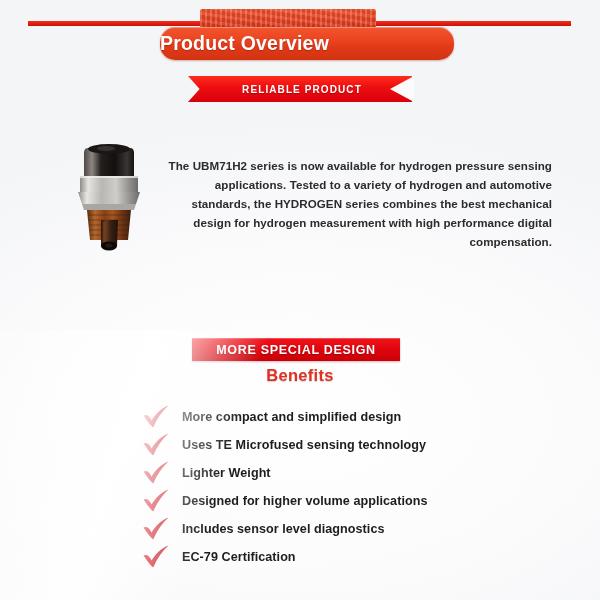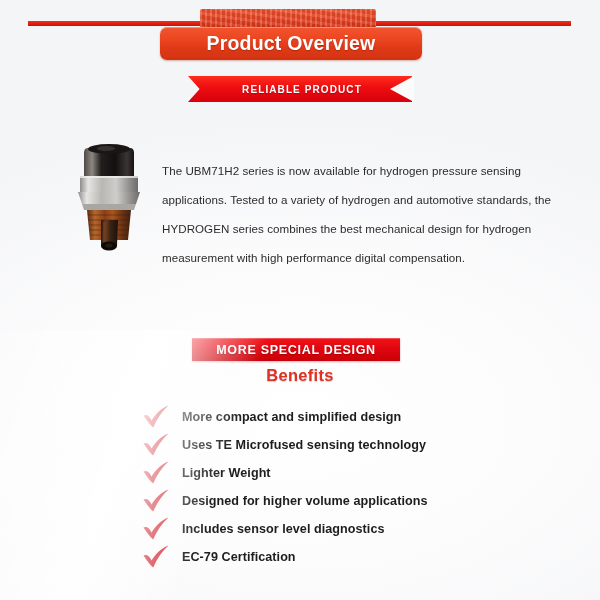--- a/index.html
+++ b/index.html
@@ -65,28 +65,27 @@
       repeating-linear-gradient(90deg, rgba(255,255,255,0.16) 0px, rgba(255,255,255,0.16) 2px, rgba(0,0,0,0.05) 2px, rgba(0,0,0,0.05) 5px),
       repeating-linear-gradient(8deg, rgba(255,255,255,0.10) 0px, rgba(255,255,255,0.10) 3px, rgba(0,0,0,0.04) 3px, rgba(0,0,0,0.04) 7px),
       linear-gradient(180deg, #f1512c 0%, #e8401f 55%, #d63416 100%);
     border-radius: 2px 2px 0 0;
   }
 
   .title-button {
     position: absolute;
     left: 160px;
     top: 27px;
-    width: 262px;
+    width: 294px;
     height: 33px;
-    border-radius: 7px;
+    border-radius: 15px;
     background: linear-gradient(180deg, #f2552f 0%, #ea4420 40%, #e03a18 60%, #d33312 100%);
     box-shadow: 0 1px 2px rgba(150,40,15,0.35), inset 0 1px 0 rgba(255,255,255,0.35);
     display: flex;
     align-items: center;
-    justify-content: center;
   }
   .title-button-label {
     color: #ffffff;
     font-size: 19.5px;
     font-weight: bold;
     letter-spacing: 0.2px;
     text-shadow: 0 1px 1px rgba(120,25,10,0.45);
     white-space: nowrap;
   }
 
@@ -141,24 +140,24 @@
     height: 112px;
   }
 
   .intro-text {
     position: absolute;
     left: 162px;
     top: 8px;
     width: 390px;
     color: #2b2b2b;
     font-size: 11.6px;
-    line-height: 29px;
-    font-weight: normal;
+    line-height: 19px;
+    font-weight: bold;
     letter-spacing: 0.05px;
-    text-align: left;
+    text-align: right;
   }
 
   
   .benefits-zone {
     position: absolute;
     left: 0;
     top: 330px;
     width: 600px;
   }
 

